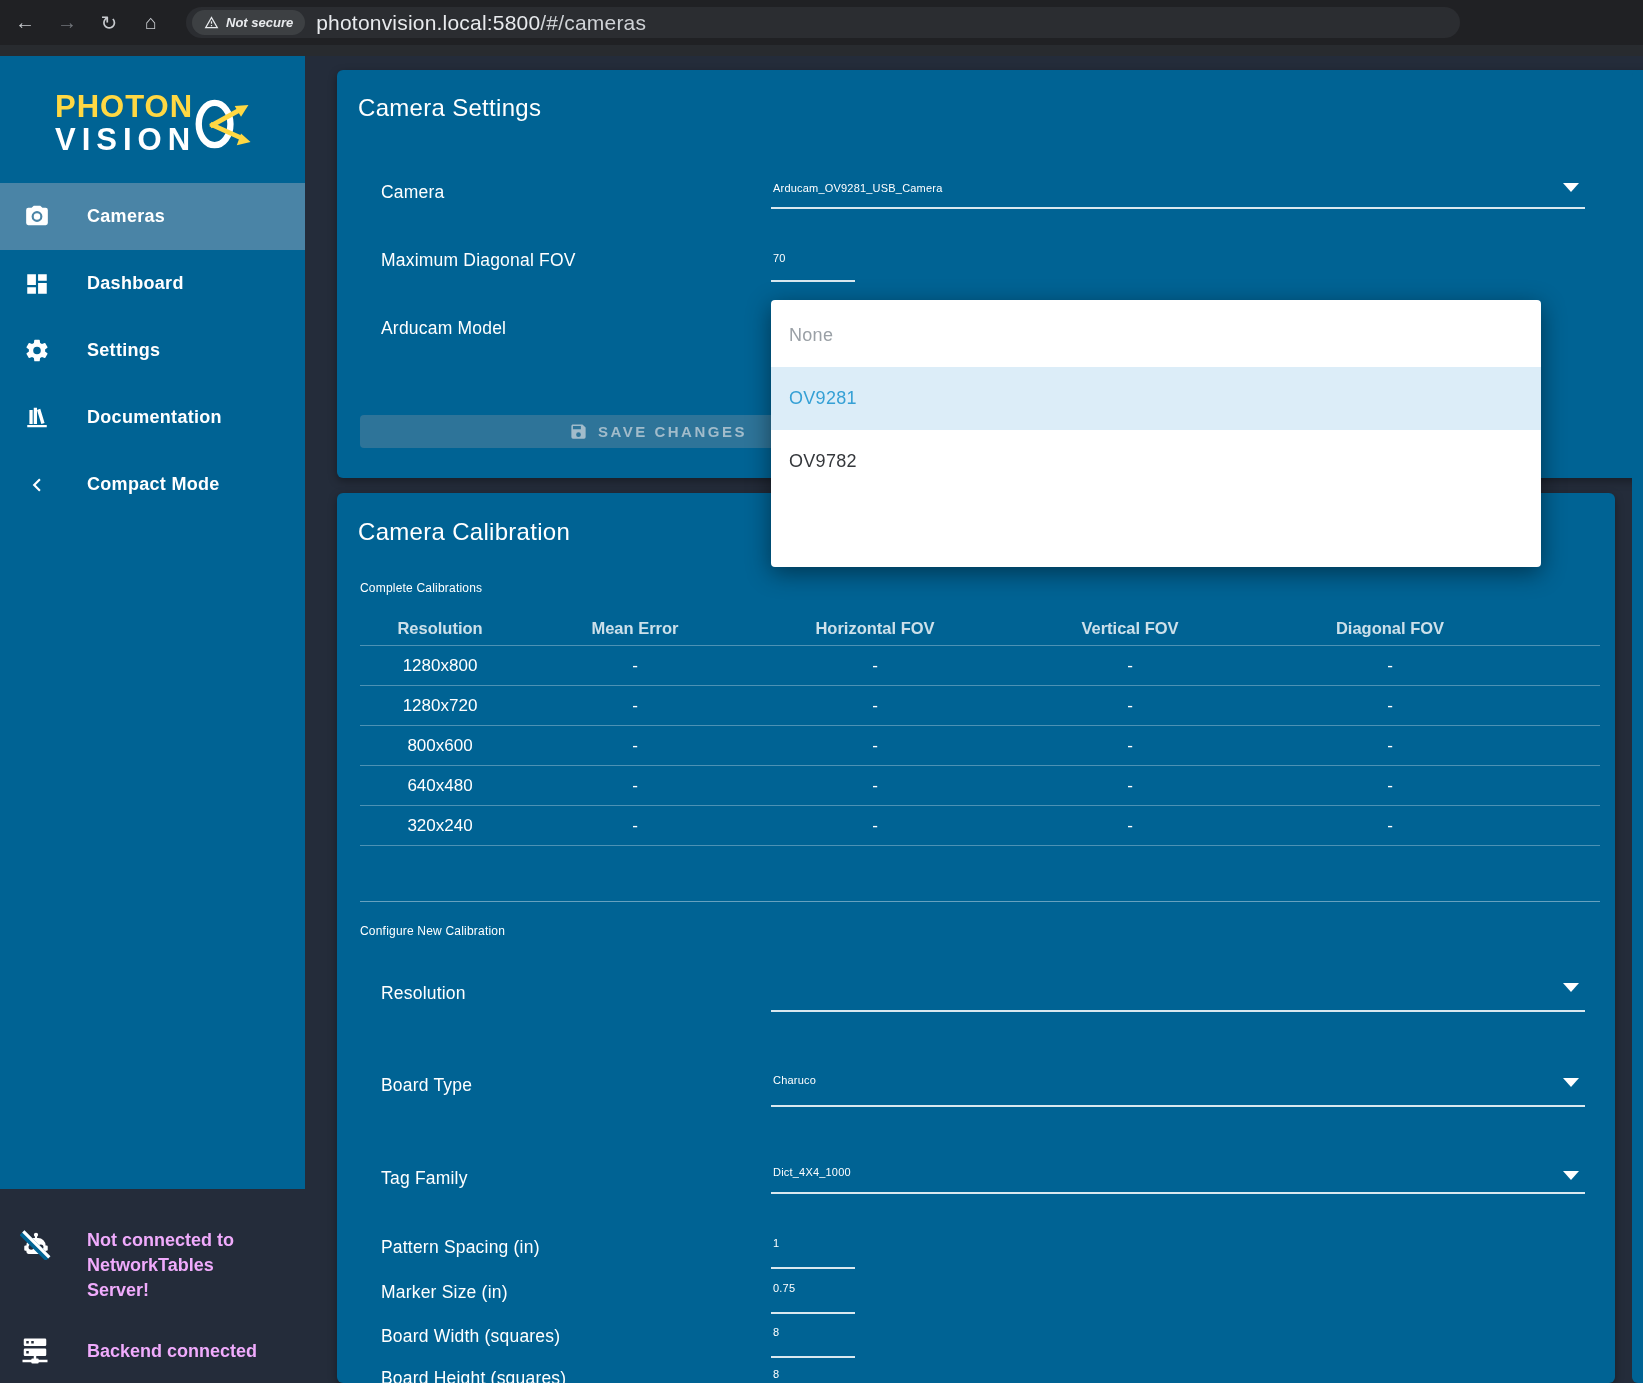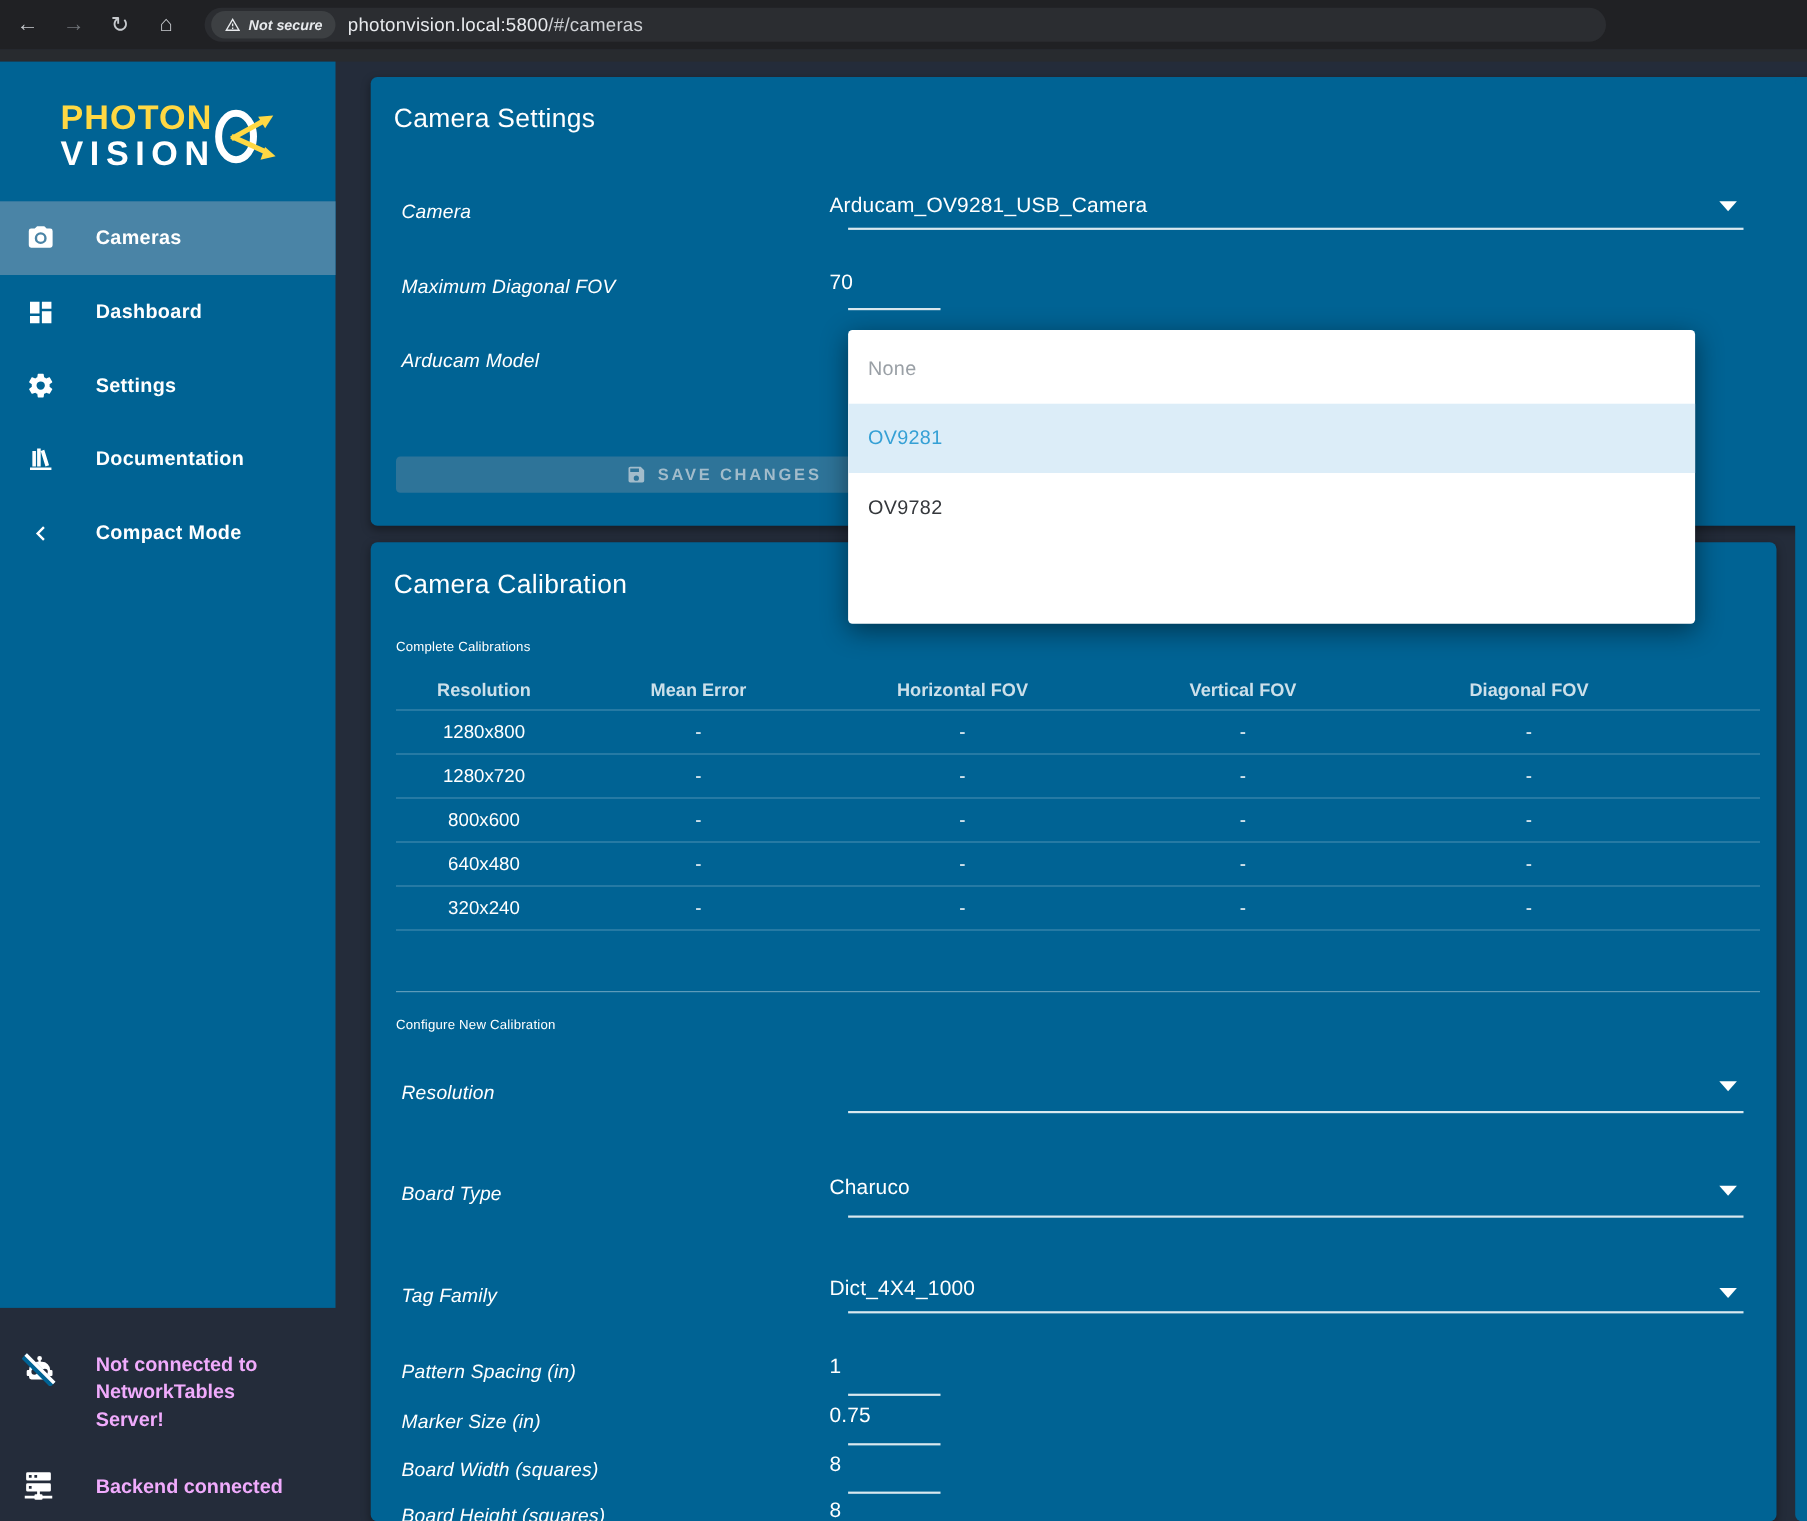--- a/index.html
+++ b/index.html
@@ -10,21 +10,21 @@
   .chrome{position:absolute;left:0;top:0;width:1643px;height:45px;background:#202124;display:flex;align-items:center;}
   .chrome-strip{position:absolute;left:0;top:45px;width:1643px;height:11px;background:#282b2f;}
   .navbtn{width:34px;height:34px;display:flex;align-items:center;justify-content:center;
           color:#c7cace;font-size:20px;border-radius:50%;margin-left:8px;cursor:pointer;}
   .navbtn.dim{color:#72767b;}
   .omnibox{position:absolute;left:186px;top:7px;width:1274px;height:31px;border-radius:16px;
            background:#2b2d31;display:flex;align-items:center;padding-left:6px;}
   .chip{height:25px;border-radius:13px;background:#3d4043;display:flex;align-items:center;
         padding:0 12px;gap:7px;font-style:italic;}
   .chip span{font-size:13px;font-weight:700;color:#e8eaed;}
-  .url{margin-left:11px;font-size:17px;letter-spacing:.2px;}
+  .url{margin-left:11px;font-size:21px;letter-spacing:.2px;}
   .url .host{color:#e8eaed;}
   .url .path{color:#cfd2d6;}
 
   
   .sidebar{position:absolute;left:0;top:56px;width:305px;height:1133px;background:#006394;}
   .logo{position:absolute;left:55px;top:34px;line-height:33px;}
   .logo .l1{font-size:31px;font-weight:800;color:#ffd843;letter-spacing:1px;}
   .logo .l2{font-size:31px;font-weight:800;color:#ffffff;letter-spacing:6px;}
   .logo-mark{position:absolute;left:188px;top:30px;}
   .nav{position:absolute;left:0;top:127px;width:305px;}
@@ -32,22 +32,22 @@
   .nav-item.active{background:#4a84a6;}
   .nav-item .ico{width:26px;height:26px;margin-left:24px;display:flex;align-items:center;justify-content:center;}
   .nav-item .lbl{margin-left:37px;color:#fff;font-size:18px;font-weight:600;letter-spacing:.3px;}
   .status-item{position:absolute;left:0;width:305px;display:flex;}
   .status-item .ico{width:30px;height:30px;margin-left:20px;flex:none;}
   .status-item .txt{margin-left:37px;width:188px;color:#f0abfc;font-size:18px;font-weight:700;line-height:25px;}
 
   
   .card{position:absolute;background:#006394;border-radius:6px;box-shadow:0 3px 8px rgba(0,0,0,.35);}
   .card-title{position:absolute;left:21px;font-size:24px;font-weight:500;color:#fff;letter-spacing:.3px;}
-  .flabel{position:absolute;left:28px;height:30px;line-height:30px;font-size:17.5px;color:#fff;letter-spacing:.2px;font-style:italic;}
-  .fvalue{position:absolute;left:417px;height:30px;line-height:30px;font-size:19px;color:#fff;letter-spacing:.2px;}
+  .flabel{position:absolute;left:44px;height:30px;line-height:30px;font-size:17.5px;color:#fff;letter-spacing:.2px;}
+  .fvalue{position:absolute;left:436px;height:30px;line-height:30px;font-size:11px;color:#fff;letter-spacing:.2px;}
   .ul{position:absolute;left:434px;height:2px;background:rgba(255,255,255,.85);}
   .ul.long{width:814px;}
   .ul.short{width:84px;}
   .chev{position:absolute;left:1226px;width:0;height:0;cursor:pointer;
         border-left:8px solid transparent;border-right:8px solid transparent;border-top:9px solid #fff;}
   .section-label{position:absolute;left:23px;font-size:12px;color:#ffffff;letter-spacing:.2px;}
 
   .save-btn{position:absolute;left:23px;top:345px;width:596px;height:33px;border-radius:4px;
             background:#2e7499;display:flex;align-items:center;justify-content:center;gap:10px;cursor:pointer;}
   .save-btn span{color:#a2bccb;font-size:15px;font-weight:600;letter-spacing:2.5px;}

